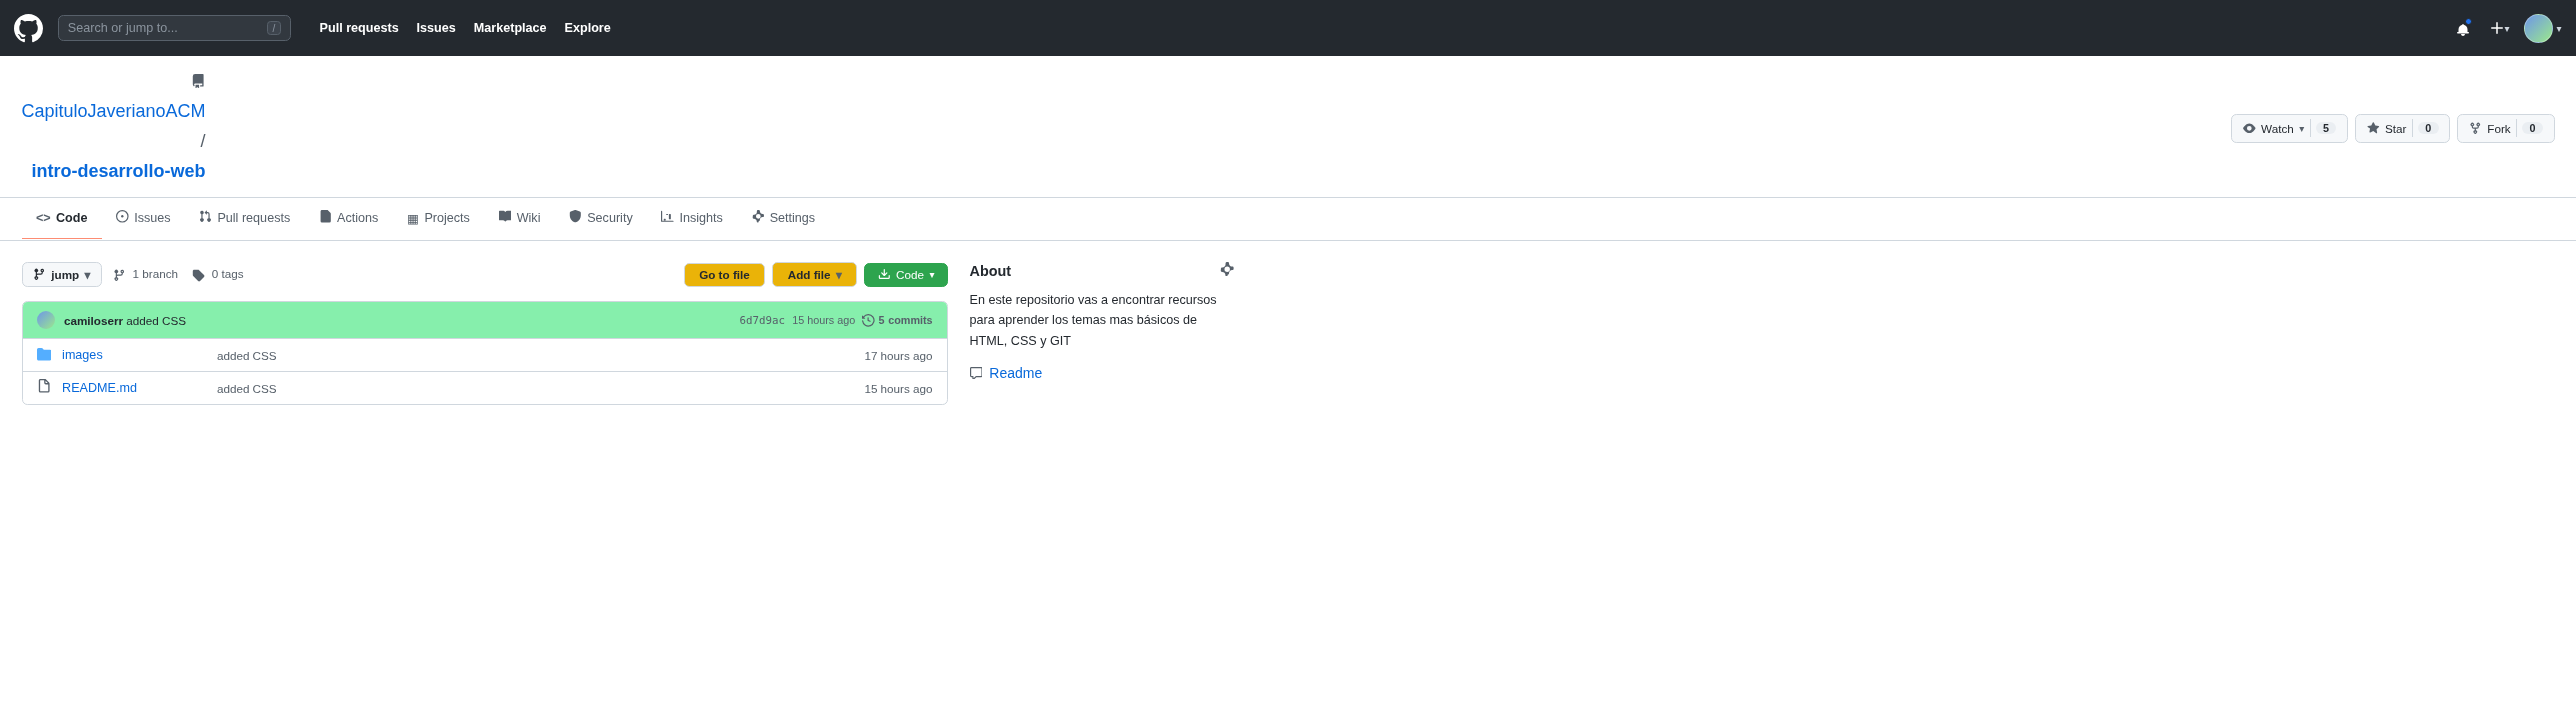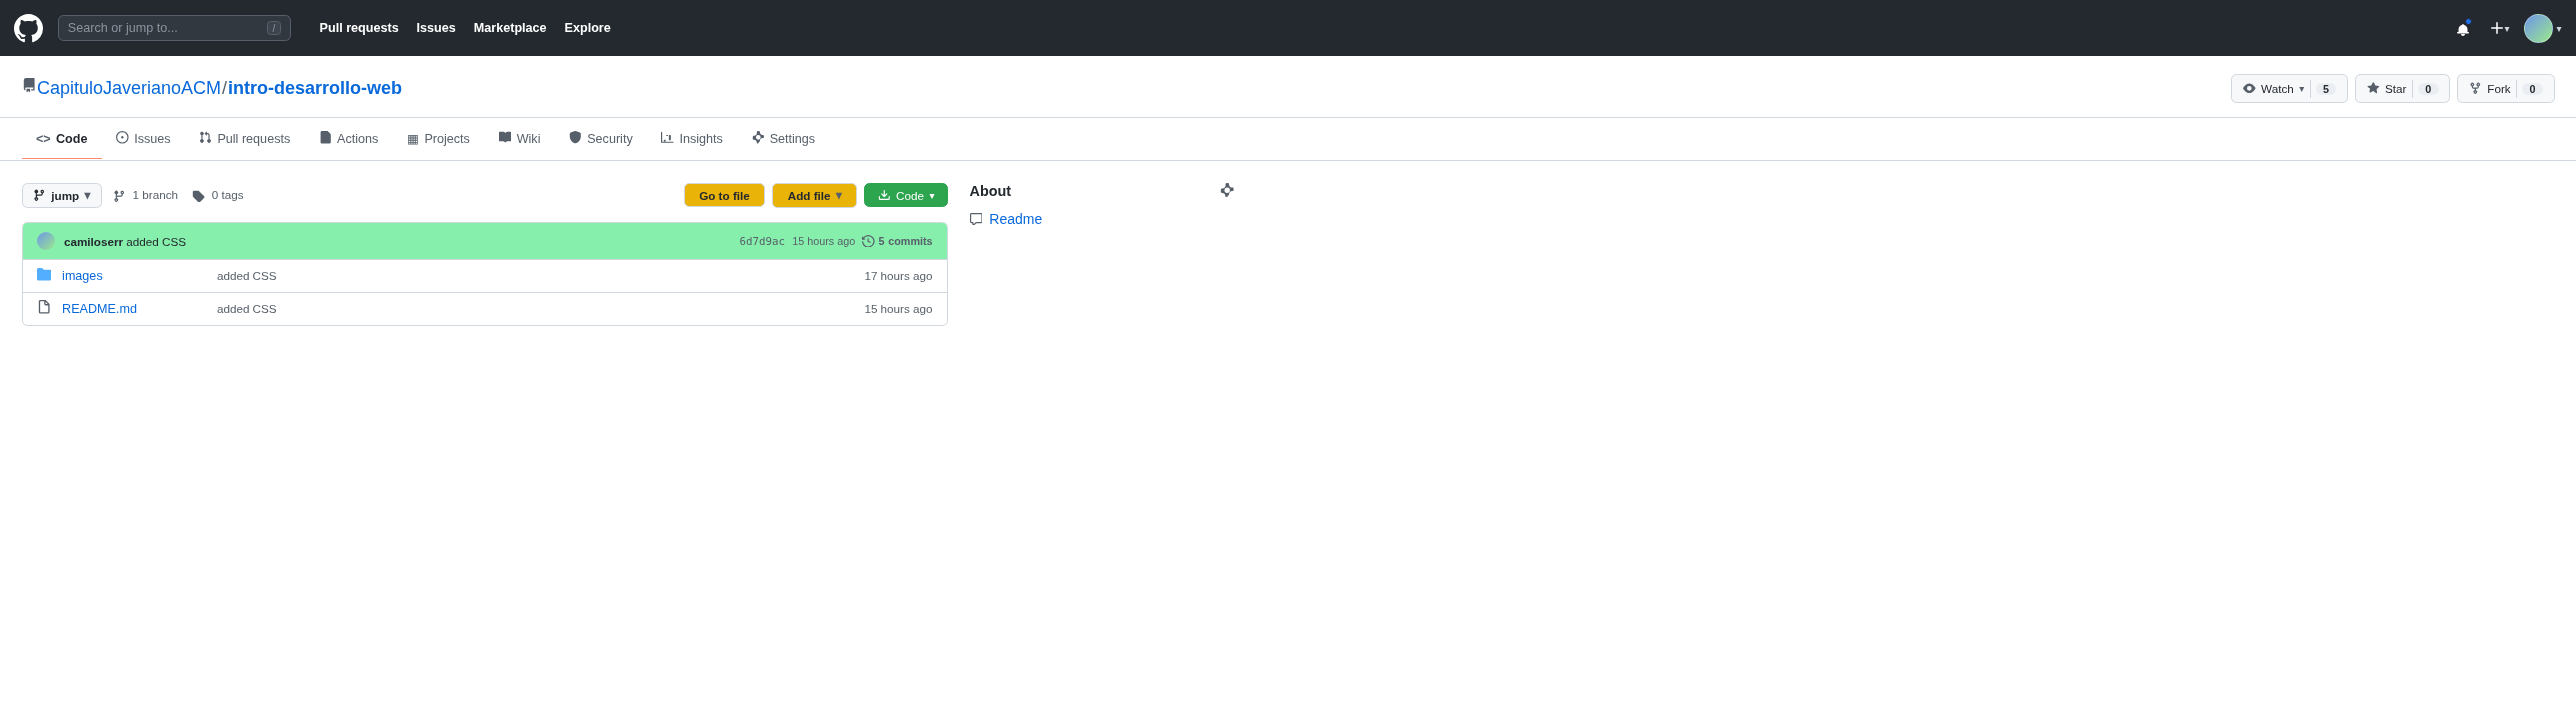--- a/index.html
+++ b/index.html
@@ -109,24 +109,25 @@
       padding: 18px 21.5px 0 21.5px;
       display: flex;
       align-items: center;
       justify-content: space-between;
       border-bottom: 0.9px solid #d0d7de;
       flex-wrap: wrap;
       gap: 10.8px;
     }
     .repo-title {
       display: flex;
-      align-items: flex-start;
-      gap: 1px;
+      align-items: flex-end;
+      gap: 9px;
       font-size: 18px;
       padding-bottom: 14.4px;
+      flex-direction: column;
     }
     .repo-icon { color: #57606a; font-size: 16px; }
     .repo-owner { color: #0969da; text-decoration: none; font-weight: 400; }
     .repo-sep { color: #57606a; font-weight: 300; }
     .repo-name { color: #0969da; text-decoration: none; font-weight: 600; }
     .repo-actions {
       display: flex;
       align-items: center;
       gap: 7.2px;
       padding-bottom: 14.4px;
@@ -605,20 +606,21 @@
 
   <div class="about-sidebar">
     <div class="about-header">
       <h2 class="about-title">About</h2>
       <span class="about-gear">
         <svg width="14.4" height="14.4" viewBox="0 0 16 16" fill="#57606a">
             <path d="M8 0a8.2 8.2 0 01.701.031C9.444.095 9.99.645 10.01 1.29l.017.428c.032.878.407 1.71 1.05 2.316.644.606 1.49.945 2.367.953l.428.004c.648.008 1.193.555 1.257 1.202.026.265.039.534.039.807 0 .273-.013.542-.039.807-.064.647-.609 1.194-1.257 1.202l-.428.004c-.877.008-1.723.347-2.367.953-.643.606-1.018 1.438-1.05 2.316l-.017.428c-.02.645-.566 1.195-1.309 1.259A8.199 8.199 0 018 16a8.2 8.2 0 01-.701-.031c-.743-.064-1.289-.614-1.309-1.259l-.017-.428c-.032-.878-.407-1.71-1.05-2.316-.644-.606-1.49-.945-2.367-.953l-.428-.004c-.648-.008-1.193-.555-1.257-1.202A8.199 8.199 0 011 8c0-.273.013-.542.039-.807C1.102 6.546 1.647 5.999 2.295 5.99l.428-.004c.877-.008 1.723-.347 2.367-.953.643-.606 1.018-1.438 1.05-2.316l.017-.428C6.177.645 6.723.095 7.3.031 7.534.01 7.766 0 8 0zm0 5a3 3 0 100 6A3 3 0 008 5z"></path>
           </svg>
       </span>
     </div>
+    <p class="about-desc">En este repositorio vas a encontrar recursos para aprender los temas mas básicos de HTML, CSS y GIT</p>
     <div class="about-readme">
       <svg width="12.6" height="12.6" viewBox="0 0 16 16" fill="#57606a">
           <path d="M0 1.75C0 .784.784 0 1.75 0h12.5C15.216 0 16 .784 16 1.75v9.5A1.75 1.75 0 0114.25 13H8.06l-2.573 2.573A1.458 1.458 0 013 14.543V13H1.75A1.75 1.75 0 010 11.25V1.75zm1.75-.25a.25.25 0 00-.25.25v9.5c0 .138.112.25.25.25h2a.75.75 0 01.75.75v2.19l2.72-2.72a.749.749 0 01.53-.22h6.5a.25.25 0 00.25-.25v-9.5a.25.25 0 00-.25-.25H1.75z"></path>
         </svg>
       <a href="#">Readme</a>
     </div>
   </div>
 </div>
 
 

